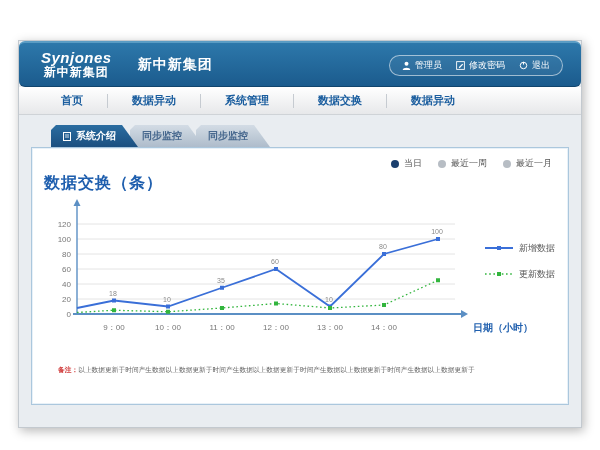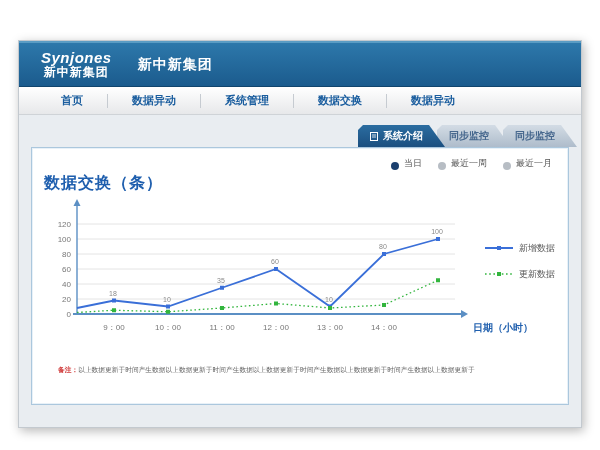--- a/index.html
+++ b/index.html
@@ -1,45 +1,45 @@
 <!DOCTYPE html>
 <html><head>
 <meta charset="utf-8">
 <style>
   * { margin:0; padding:0; box-sizing:border-box; }
   html,body { width:600px; height:450px; background:#ffffff; font-family:"Liberation Sans","DejaVu Sans",sans-serif; overflow:hidden; }
   .app { position:absolute; left:18px; top:40px; width:564px; height:388px; background:#e9edf1; border:1px solid #c3c9cf; box-shadow:2px 3px 10px rgba(0,0,0,0.28); }
 
   
-  .hdr { position:relative; height:46px; background:linear-gradient(#2d78ab,#1b5b8d); border-top:2px solid #5a9cc4; border-bottom:1px solid #11456d; display:flex; align-items:center; }
+  .hdr { position:relative; height:46px; background:linear-gradient(#2d78ab,#1b5b8d); border-top:2px solid #5a9cc4; border-bottom:1px solid #11456d; display:flex; align-items:center;border-radius:6px; }
   .logo { margin-left:22px; color:#fff; text-align:center; line-height:1.05; }
   .logo .l1 { font-style:italic; font-weight:bold; font-size:15px; letter-spacing:0.5px; }
   .logo .l2 { font-weight:bold; font-size:12px; letter-spacing:1px;font-family:Liberation Serif, serif; }
   .hdr-title { color:#fff; font-size:14px; font-weight:bold; margin-left:26px; letter-spacing:1px; }
   .user-pill { position:absolute; right:18px; top:12px; height:21px; display:flex; align-items:center; gap:14px; border:1px solid rgba(255,255,255,0.55); border-radius:11px; padding:0 12px; background:rgba(255,255,255,0.06); }
   .user-item { display:flex; align-items:center; gap:4px; color:#fff; font-size:9px; cursor:pointer; }
   .user-item svg { display:block; }
 
   
   .nav { height:28px; background:linear-gradient(#ffffff,#e7e8ea); border-bottom:1px solid #cfd3d7; display:flex; align-items:center; padding-left:18px; }
   .nav-item { color:#1a5d9e; font-size:11px; font-weight:bold; padding:0 24px; cursor:pointer; }
   .nav-sep { width:1px; height:14px; background:#c6cbd1; }
 
   
   .content { padding:10px 12px 0 12px; }
-  .tabs { display:flex; align-items:flex-end; height:22px; margin-left:4px;justify-content:flex-end; }
+  .tabs { display:flex; align-items:flex-end; height:22px; margin-left:20px; }
   .tab { height:22px; display:flex; align-items:center; gap:5px; font-size:10px; font-weight:bold; padding:0 22px 0 12px; margin-right:-8px; clip-path:polygon(0 100%, 0 5px, 5px 0, calc(100% - 16px) 0, 100% 100%); cursor:pointer; }
   .tab.active { background:linear-gradient(#2b6da1,#1b4f80); color:#fff; z-index:3; }
   .tab.inactive { background:linear-gradient(#d3dce5,#aebccb); color:#47688e; z-index:2; }
   .tab.inactive + .tab.inactive { z-index:1; }
 
   .panel { position:relative; background:#fff; border:1px solid #abc7dd; box-shadow:inset 0 0 0 1px #e8f1f8; height:258px; }
 
   .radio-row { position:absolute; top:9px; right:16px; display:flex; gap:16px; }
-  .radio { display:flex; align-items:flex-end; gap:5px; font-size:9px; color:#555; cursor:pointer; }
+  .radio { display:flex; align-items:center; gap:5px; font-size:9px; color:#555; cursor:pointer; }
   .dot { width:8px; height:8px; border-radius:50%; }
   .dot.sel { background:#1b3f6e; }
   .dot.unsel { background:#b7bdc4; }
 
   .ylabel { position:absolute; top:25px; left:12px; font-size:16px; font-weight:bold; color:#1f5fae; letter-spacing:1px; }
 
   .chart-wrap { position:absolute; top:42px; left:1px; }
 
   .note { position:absolute; left:26px; top:216px; font-size:8px; white-space:nowrap; transform:scale(0.84); transform-origin:left center; color:#666; }
   .note .prefix { color:#d03a3a; font-weight:bold; }
@@ -48,20 +48,43 @@
 <body>
 
 <div class="app">
 
   <div class="hdr">
     <div class="logo">
       <div class="l1">Synjones</div>
       <div class="l2">新中新集团</div>
     </div>
     <div class="hdr-title">新中新集团</div>
+    <div class="user-pill">
+      <span class="user-item">
+        <svg width="9" height="9" viewBox="0 0 10 10">
+            <circle cx="5" cy="3" r="2.2" fill="#fff"></circle>
+            <path d="M0.8 10 C0.8 6.8 9.2 6.8 9.2 10 Z" fill="#fff"></path>
+          </svg>
+        <span>管理员</span>
+      </span>
+      <span class="user-item">
+        <svg width="9" height="9" viewBox="0 0 10 10">
+            <rect x="0.7" y="0.7" width="8.6" height="8.6" fill="none" stroke="#fff" stroke-width="1"></rect>
+            <path d="M3 7 L7 3 L8 4 L4 8 Z" fill="#fff"></path>
+          </svg>
+        <span>修改密码</span>
+      </span>
+      <span class="user-item">
+        <svg width="9" height="9" viewBox="0 0 10 10">
+            <circle cx="5" cy="5" r="3.6" fill="none" stroke="#fff" stroke-width="1.1"></circle>
+            <line x1="5" y1="1" x2="5" y2="4" stroke="#fff" stroke-width="1.2"></line>
+          </svg>
+        <span>退出</span>
+      </span>
+    </div>
   </div>
 
   <div class="nav">
     <span class="nav-item">首页</span>
     <span class="nav-sep"></span>
     <span class="nav-item">数据异动</span>
     <span class="nav-sep"></span>
     <span class="nav-item">系统管理</span>
     <span class="nav-sep"></span>
     <span class="nav-item">数据交换</span>

